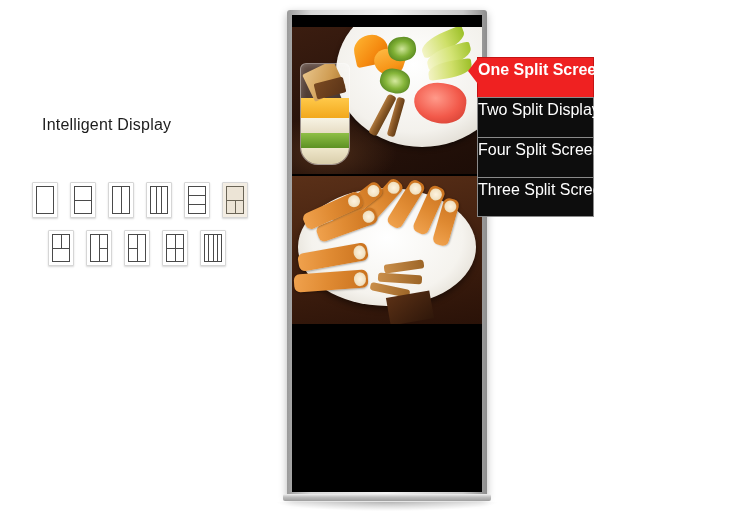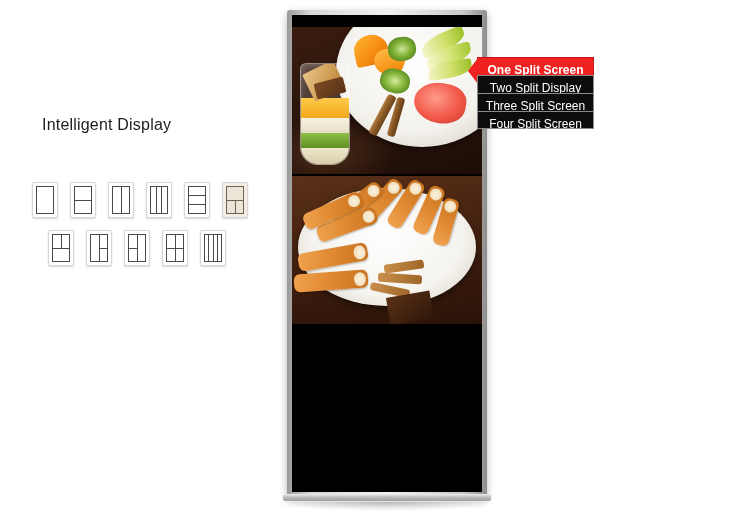--- a/index.html
+++ b/index.html
@@ -254,27 +254,27 @@
 
   
   #split-menu {
     position: absolute;
     left: 477px;
     top: 57px;
     width: 117px;
   }
   .menu-item {
     position: relative;
-    height: 18px;
+    height: 40px;
     box-sizing: border-box;
     background: #0d0d0d;
     border: 1px solid #8a8a8a;
     border-bottom: none;
     color: #ffffff;
-    font-size: 12px;
+    font-size: 16px;
     line-height: 24px;
     text-align: center;
     white-space: nowrap;
     font-family: "Liberation Sans", sans-serif;
   }
   .menu-item:last-child { border-bottom: 1px solid #8a8a8a; }
   .menu-item.active {
     background: #ef2121;
     border-color: #c41414;
     color: #ffffff;
@@ -462,20 +462,20 @@
 
   <div id="split-menu">
     <div class="menu-item active">
       <span class="pointer"></span>
       <span>One Split Screen</span>
     </div>
     <div class="menu-item">
       <span>Two Split Display</span>
     </div>
     <div class="menu-item">
+      <span>Four Split Screen</span>
+    </div>
+    <div class="menu-item">
       <span>Three Split Screen</span>
     </div>
-    <div class="menu-item">
-      <span>Four Split Screen</span>
-    </div>
   </div>
 
 </div>
 
 </body></html>

